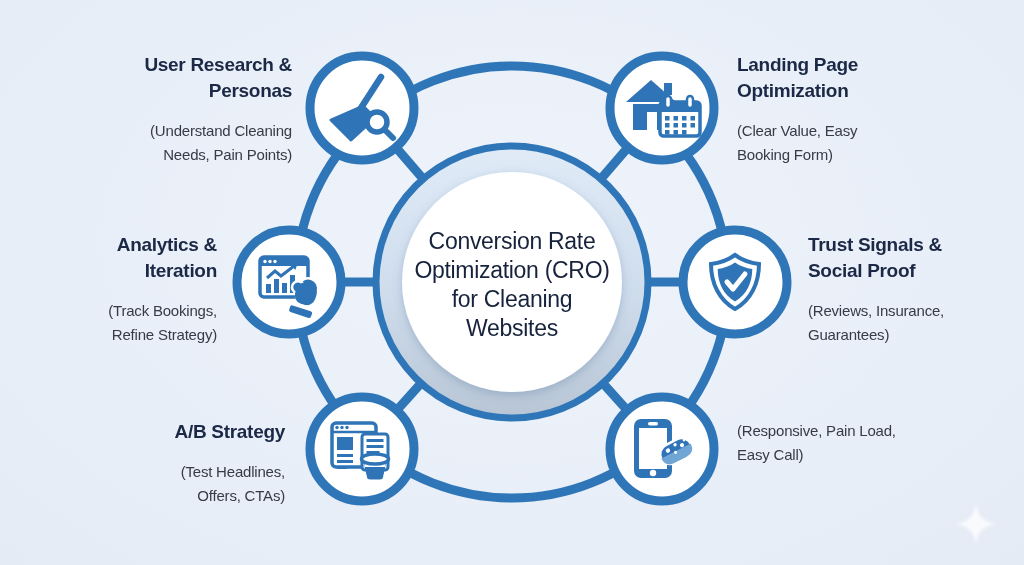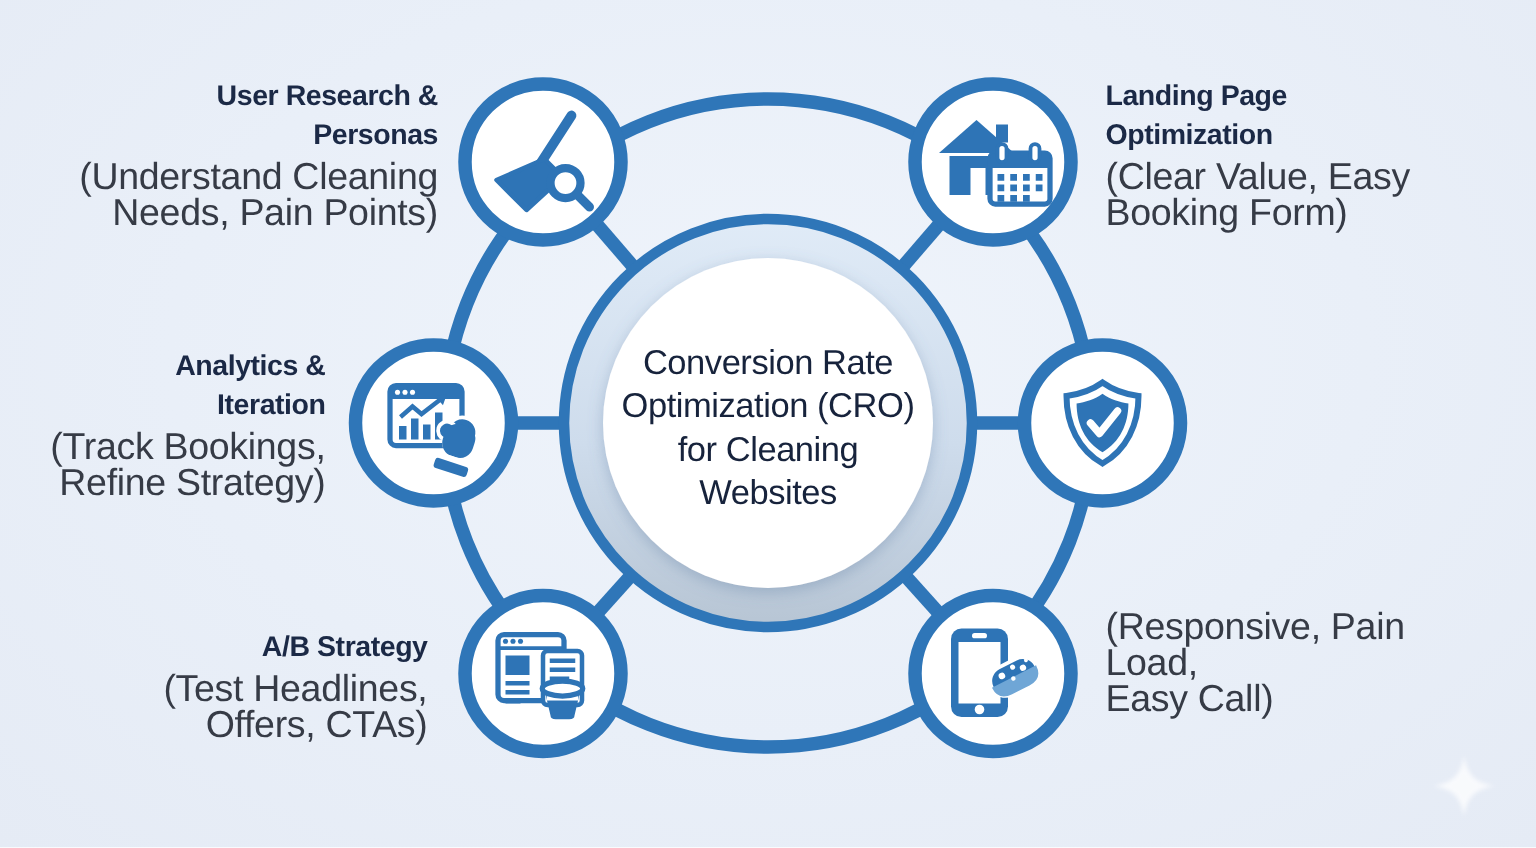--- a/index.html
+++ b/index.html
@@ -16,26 +16,26 @@
     display:block;
     font-weight:700;
     font-size:19px;
     line-height:26px;
     letter-spacing:-0.3px;
     color:#1b2946;
     white-space:pre-line;
   }
   .label .subtitle {
     display:block;
-    font-size:25px;
+    font-size:15px;
     line-height:24px;
     letter-spacing:-0.2px;
     color:#363b46;
     white-space:pre-line;
-    margin-top:2px;
+    margin-top:15px;
   }
   .align-right { text-align:right; }
   .align-left  { text-align:left; }
   .label-user-research   { left:40px;  top:52px;  width:252px; }
   .label-landing-page    { left:737px; top:52px;  width:252px; }
   .label-analytics       { left:28px;  top:232px; width:189px; }
   .label-trust-signals   { left:808px; top:232px; width:212px; }
   .label-ab-testing      { left:75px;  top:419px; width:210px; }
   .label-mobile-design   { left:737px; top:404px; width:252px; }
   .center-label {
@@ -235,20 +235,26 @@
 Booking Form)</span>
   </div>
 
   <div class="label label-analytics align-right">
     <span class="title">Analytics &amp;
 Iteration</span>
     <span class="subtitle">(Track Bookings,
 Refine Strategy)</span>
   </div>
 
+  <div class="label label-trust-signals align-left">
+    <span class="title">Trust Signals &amp;
+Social Proof</span>
+    <span class="subtitle">(Reviews, Insurance,
+Guarantees)</span>
+  </div>
 
   <div class="label label-ab-testing align-right">
     <span class="title">A/B Strategy</span>
     <span class="subtitle">(Test Headlines,
 Offers, CTAs)</span>
   </div>
 
   <div class="label label-mobile-design align-left">
     <span class="subtitle">(Responsive, Pain Load,
 Easy Call)</span>

